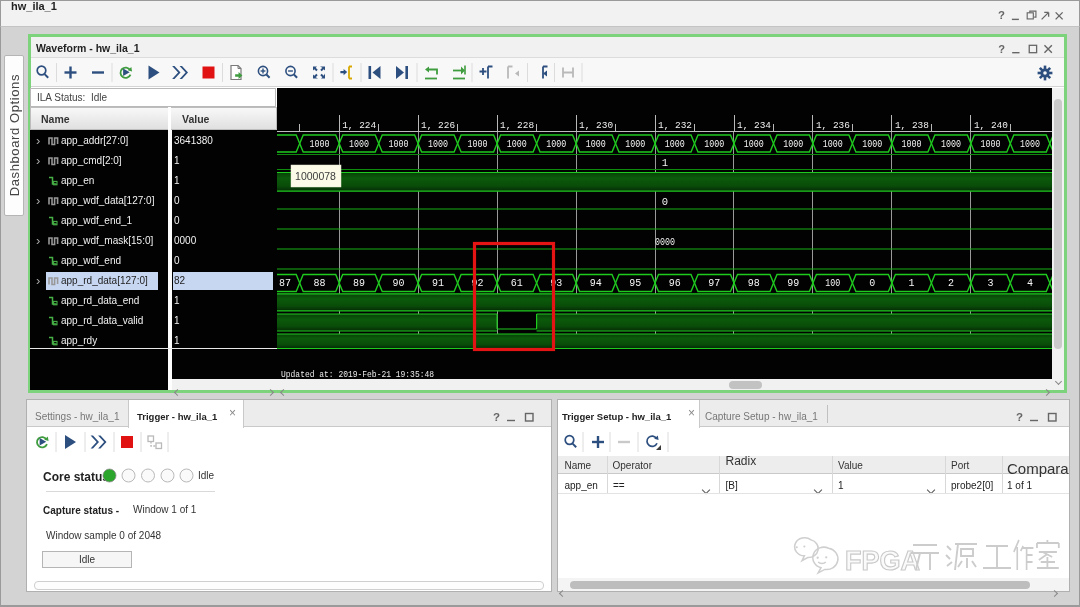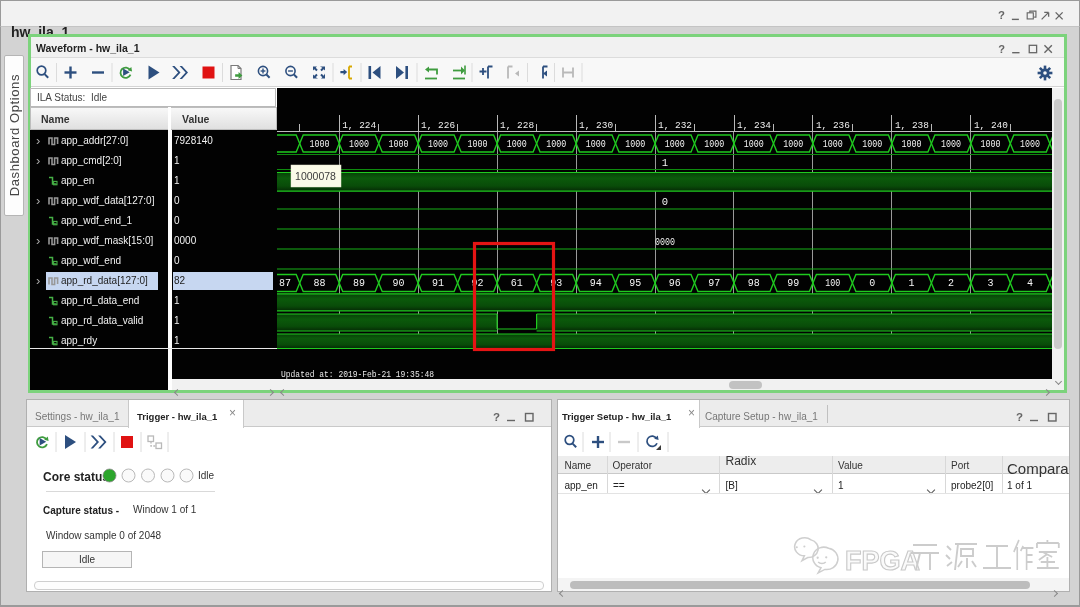--- a/index.html
+++ b/index.html
@@ -2,21 +2,21 @@
 <html><head><meta charset="utf-8"><style>
 *{margin:0;padding:0;box-sizing:border-box}
 html,body{width:1080px;height:607px;overflow:hidden}
 body{font-family:"Liberation Sans",sans-serif;background:#d3d3d3;position:relative}
 .abs{position:absolute}
 .b{font-weight:bold}
 .chev{display:inline-block;width:5px;height:5px;border-right:1.4px solid #555;border-bottom:1.4px solid #555;transform:rotate(45deg)}
 </style></head><body>
 
 <div class="abs" style="left:0;top:0;width:1080px;height:27px;background:#f2f2f2;border-bottom:1px solid #c4c4c4;border-left:1px solid #9a9a9a;border-top:1px solid #9a9a9a;border-right:1px solid #9a9a9a"></div>
-<div class="abs b" style="left:11px;top:24px;font-size:14px;color:#222">hw_ila_1</div>
+<div class="abs b" style="left:11px;top:0;font-size:11px;color:#222">hw_ila_1</div>
 <svg class="abs" style="left:991px;top:8px" width="82" height="14" viewBox="0 0 84 16">
 <g stroke="#666" stroke-width="1.6" fill="none">
 <text x="3" y="13" font-size="13" font-family="Liberation Sans" fill="#666" stroke="none" font-weight="bold">?</text>
 <line x1="19" y1="13" x2="27" y2="13"></line>
 <rect x="36.5" y="5.5" width="7" height="7" stroke-width="1.3"></rect>
       <path d="M39.5,5.5 v-2 h7 v7 h-2" stroke-width="1.3"></path>
 <path d="M53,13 L61,5 M61,5 h-5 M61,5 v5" stroke-width="1.5"></path>
 <path d="M69,5 l8,8 M77,5 l-8,8"></path>
 </g>
   </svg>
@@ -154,21 +154,21 @@
 <div class="abs" style="left:175px;top:381px"><span class="chev" style="transform:rotate(135deg);border-color:#888"></span></div>
 <div class="abs" style="left:268px;top:381px"><span class="chev" style="transform:rotate(-45deg);border-color:#888"></span></div>
 <div class="abs" style="left:30px;top:131px;width:138px;height:20px;color:#f2f2f2;font-size:10px">
     <span style="color:#aaa;font-size:13px;position:absolute;left:6px;top:2px">›</span>
     <span style="position:absolute;left:18px;top:5px"><svg width="11" height="10" viewBox="0 0 11 10">
         <path d="M1,8.5 V2 h3 V8.5 h2.6 V2 h3 V8" fill="none" stroke="#989898" stroke-width="1.6"></path>
       </svg></span>
     <span style="position:absolute;left:31px;top:4px;white-space:nowrap">app_addr[27:0]</span>
   </div>
 <div class="abs" style="left:171.5px;top:131px;width:105px;height:20px;color:#f2f2f2;font-size:10px">
-    <span style="position:absolute;left:2.5px;top:4px">7928140</span>
+    <span style="position:absolute;left:2.5px;top:4px">3641380</span>
   </div>
 <div class="abs" style="left:30px;top:151px;width:138px;height:20px;color:#f2f2f2;font-size:10px">
     <span style="color:#aaa;font-size:13px;position:absolute;left:6px;top:2px">›</span>
     <span style="position:absolute;left:18px;top:5px"><svg width="11" height="10" viewBox="0 0 11 10">
         <path d="M1,8.5 V2 h3 V8.5 h2.6 V2 h3 V8" fill="none" stroke="#989898" stroke-width="1.6"></path>
       </svg></span>
     <span style="position:absolute;left:31px;top:4px;white-space:nowrap">app_cmd[2:0]</span>
   </div>
 <div class="abs" style="left:171.5px;top:151px;width:105px;height:20px;color:#f2f2f2;font-size:10px">
     <span style="position:absolute;left:2.5px;top:4px">1</span>

